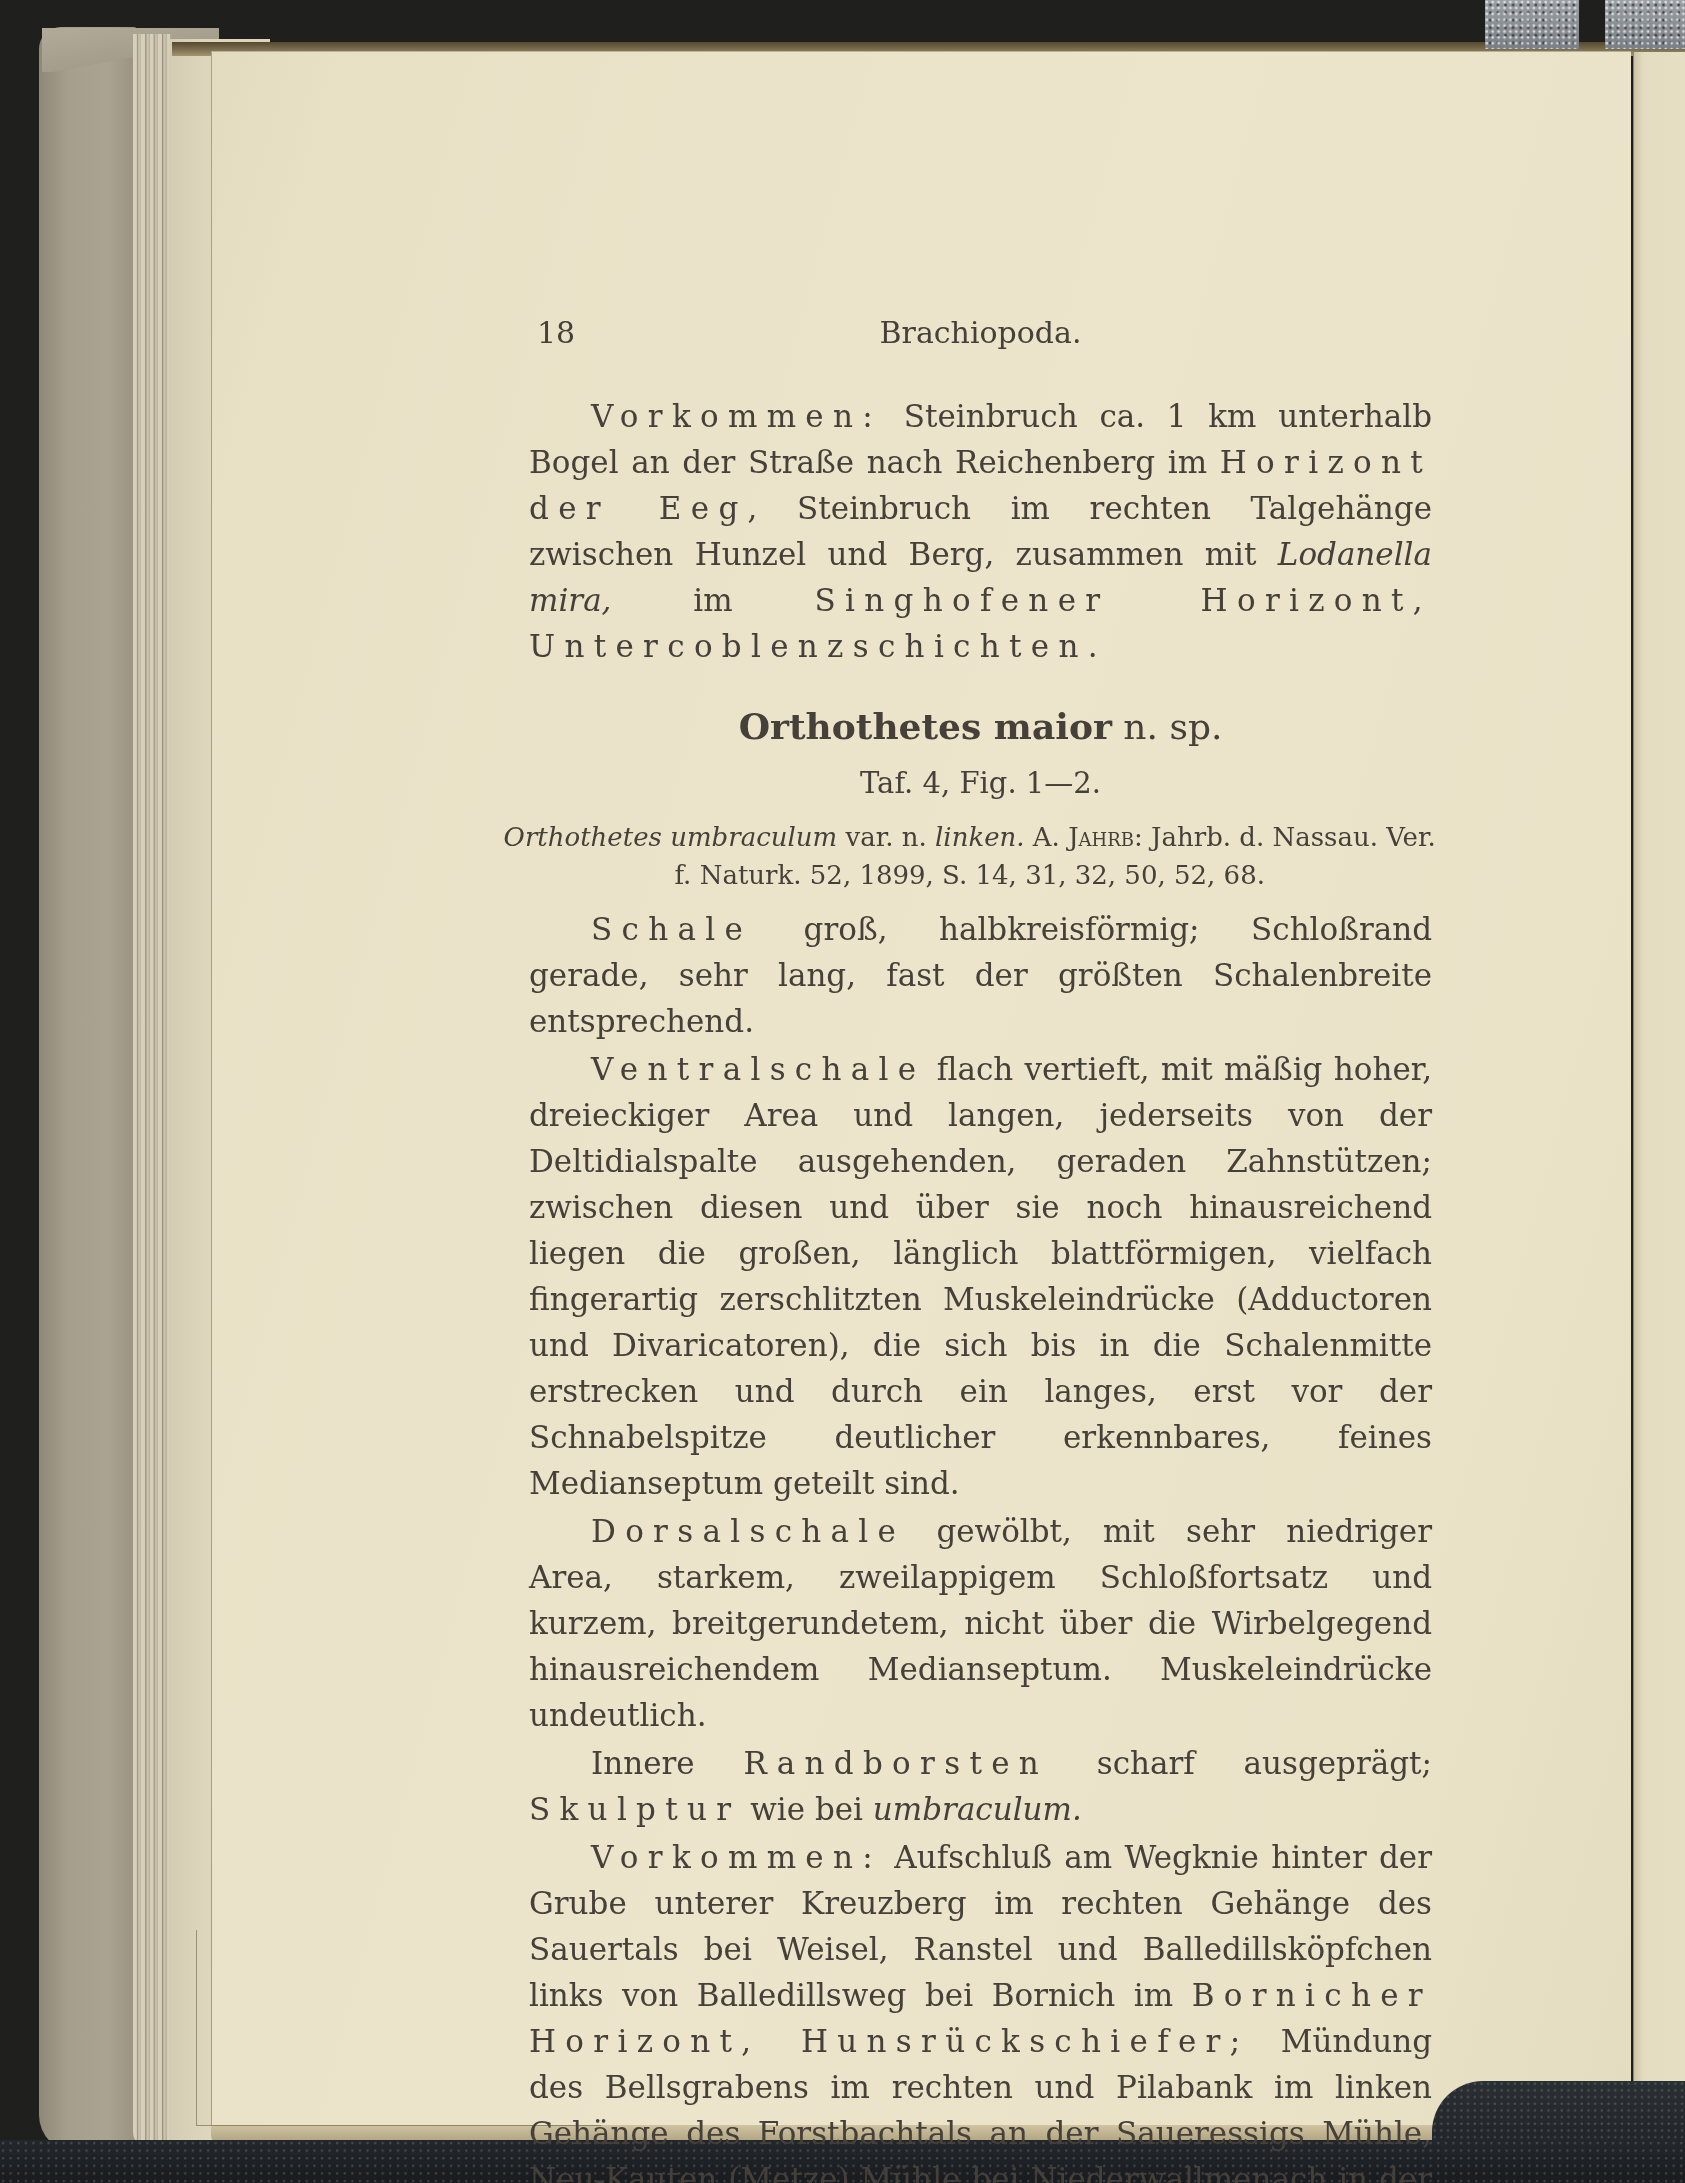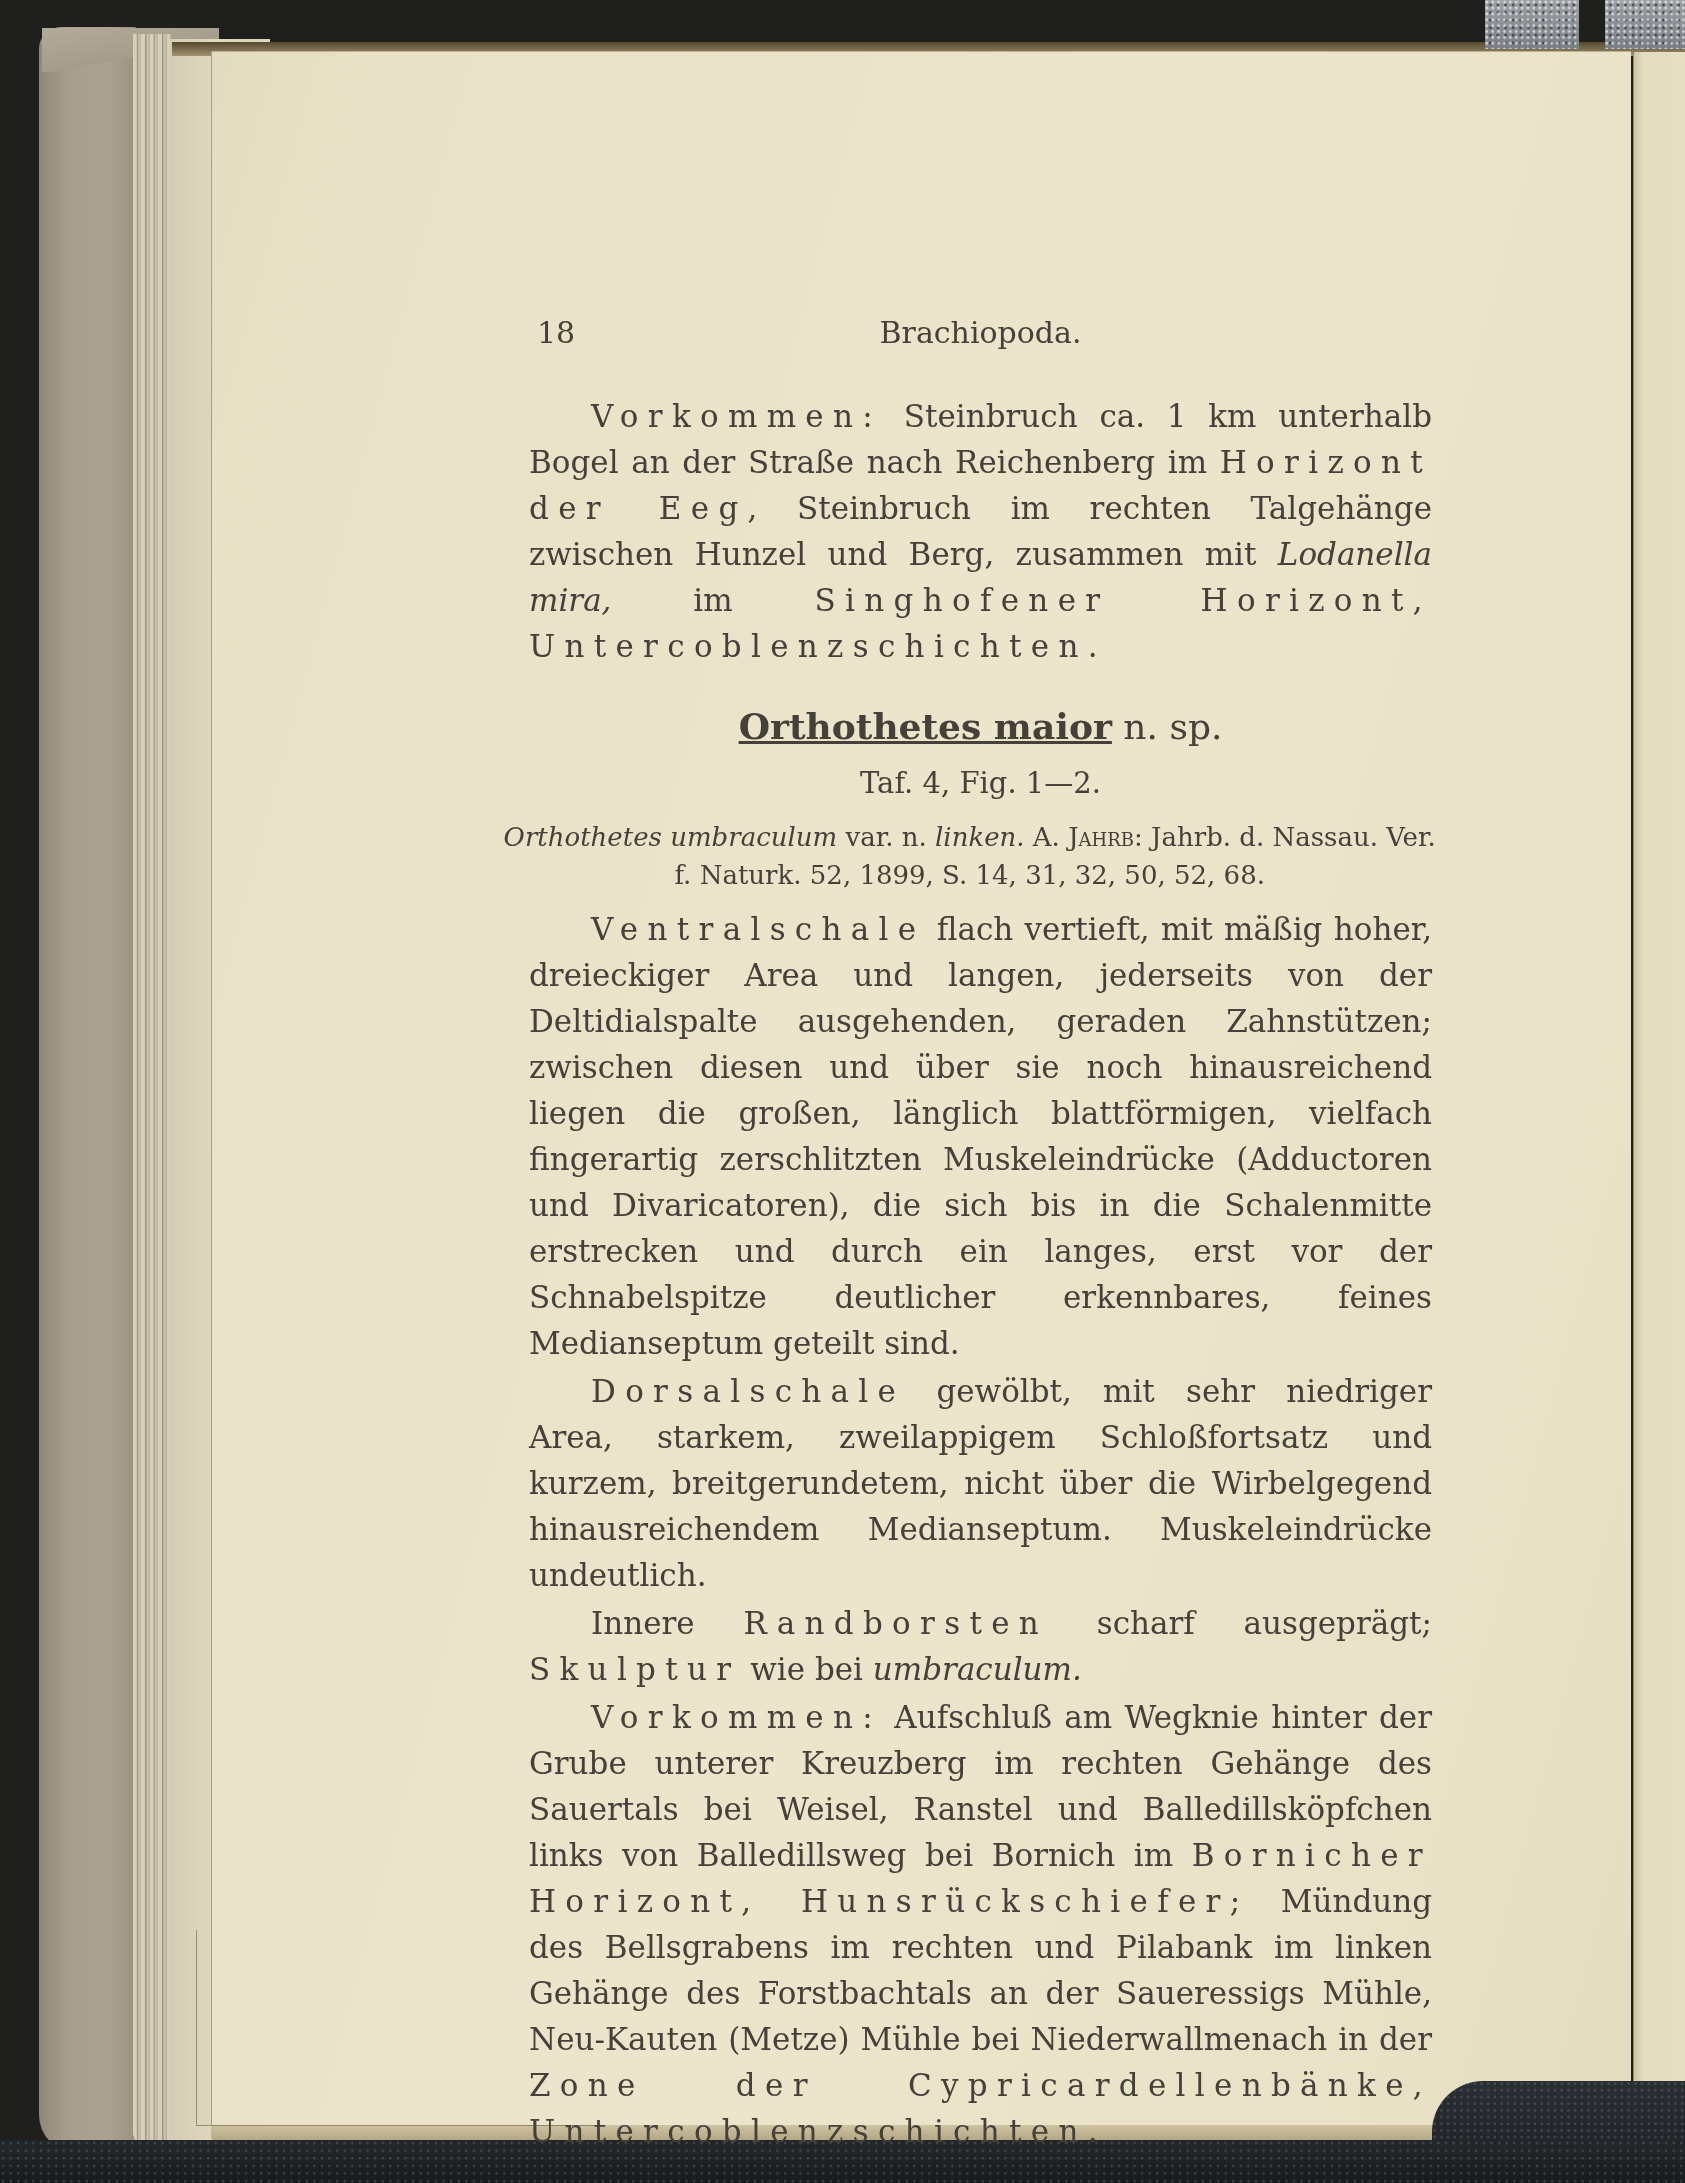--- a/index.html
+++ b/index.html
@@ -93,21 +93,21 @@
   .para{text-align:justify;text-indent:62px;margin:2px;}
   .heading{text-align:center;font-size:36px;margin:34px 0 10px 0;}
   .heading .bd{font-weight:bold;}
   .figline{text-align:center;font-size:29px;margin:0 0 11.8px 0;}
   .synonymy{
     text-align:center;font-size:26px;line-height:38px;
     margin:0 -8.4px 11.8px -30px;
   }
   .sp{letter-spacing:.30em;}
   .it{font-style:italic;}
-  .bd{font-weight:bold;text-decoration:underline;}
+  .bd{font-weight:bold;}
   .sc{font-variant:small-caps;font-variant-caps:small-caps;}
 </style>
 </head>
 <body>
 
 <div class="abs book-cover"></div>
 <div class="abs cover-bevel"></div>
 <div class="abs page-edges"></div>
 <div class="abs under-page"></div>
 <div class="abs top-edge-strip"></div>
@@ -123,19 +123,20 @@
 <div class="abs text-column">
   <div class="page-head">
     <span class="page-num">18</span>
     <span class="running-title">Brachiopoda.</span>
   </div>
   <div id="flow">
       <div class="para"><span class="sp">Vorkommen:</span><span> Steinbruch ca. 1 km unterhalb Bogel an der Straße nach Reichenberg im </span><span class="sp">Horizont der Eeg</span><span>, Steinbruch im rechten Talgehänge zwischen Hunzel und Berg, zusammen mit </span><span class="it">Lodanella mira,</span><span> im </span><span class="sp">Singhofener Horizont, Untercoblenzschichten.</span></div>
       <div class="heading"><span class="bd">Orthothetes maior</span><span> n. sp.</span></div>
       <div class="figline"><span>Taf. 4, Fig. 1—2.</span></div>
       <div class="synonymy"><span class="it">Orthothetes umbraculum</span><span> var. n. </span><span class="it">linken.</span><span> A. </span><span class="sc">Jahrb</span><span>: Jahrb. d. Nassau. Ver. f. Naturk. 52, 1899, S. 14, 31, 32, 50, 52, 68.</span></div>
+      <div class="para"><span class="sp">Schale</span><span> groß, halbkreisförmig; Schloßrand gerade, sehr lang, fast der größten Schalenbreite entsprechend.</span></div>
       <div class="para"><span class="sp">Ventralschale</span><span> flach vertieft, mit mäßig hoher, dreieckiger Area und langen, jederseits von der Deltidialspalte ausgehenden, geraden Zahnstützen; zwischen diesen und über sie noch hinausreichend liegen die großen, länglich blattförmigen, vielfach fingerartig zerschlitzten Muskeleindrücke (Adductoren und Divaricatoren), die sich bis in die Schalenmitte erstrecken und durch ein langes, erst vor der Schnabelspitze deutlicher erkennbares, feines Medianseptum geteilt sind.</span></div>
       <div class="para"><span class="sp">Dorsalschale</span><span> gewölbt, mit sehr niedriger Area, starkem, zweilappigem Schloßfortsatz und kurzem, breitgerundetem, nicht über die Wirbelgegend hinausreichendem Medianseptum. Muskeleindrücke undeutlich.</span></div>
       <div class="para"><span>Innere </span><span class="sp">Randborsten</span><span> scharf ausgeprägt; </span><span class="sp">Skulptur</span><span> wie bei </span><span class="it">umbraculum.</span></div>
       <div class="para"><span class="sp">Vorkommen:</span><span> Aufschluß am Wegknie hinter der Grube unterer Kreuzberg im rechten Gehänge des Sauertals bei Weisel, Ranstel und Balledillsköpfchen links von Balledillsweg bei Bornich im </span><span class="sp">Bornicher Horizont, Hunsrückschiefer;</span><span> Mündung des Bellsgrabens im rechten und Pilabank im linken Gehänge des Forstbachtals an der Saueressigs Mühle, Neu-Kauten (Metze) Mühle bei Niederwallmenach in der </span><span class="sp">Zone der Cypricardellenbänke, Untercoblenzschichten.</span></div>
     </div>
 </div>
 
 
 </body></html>

